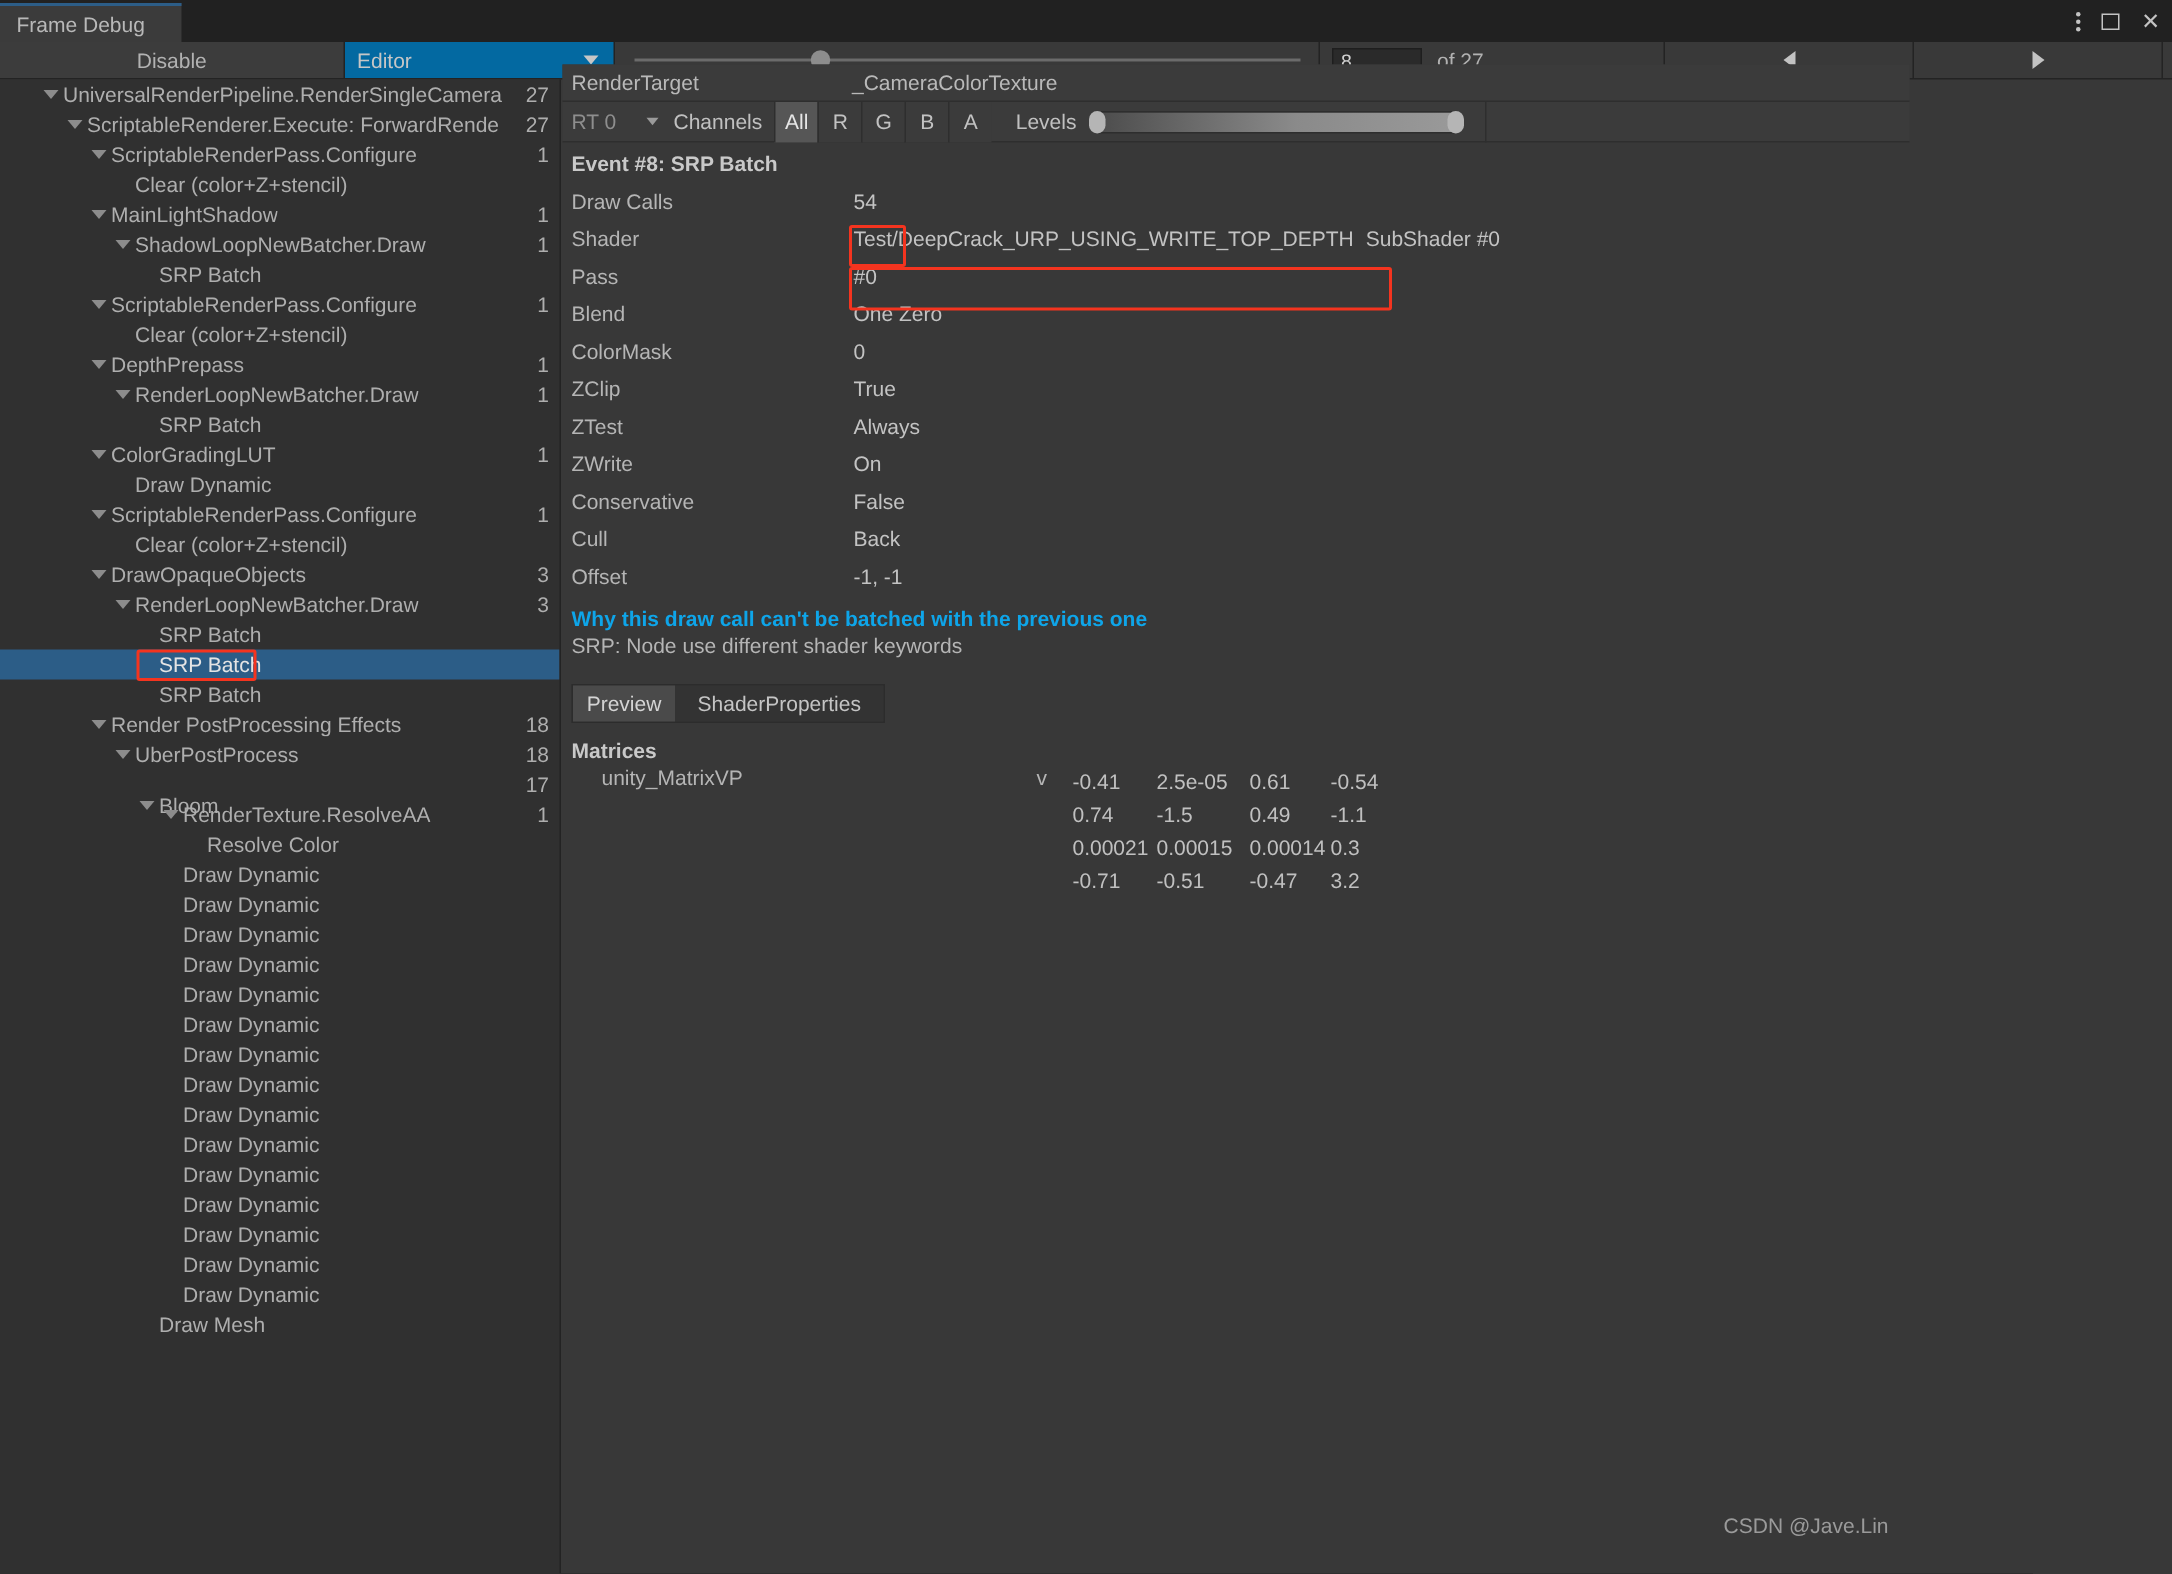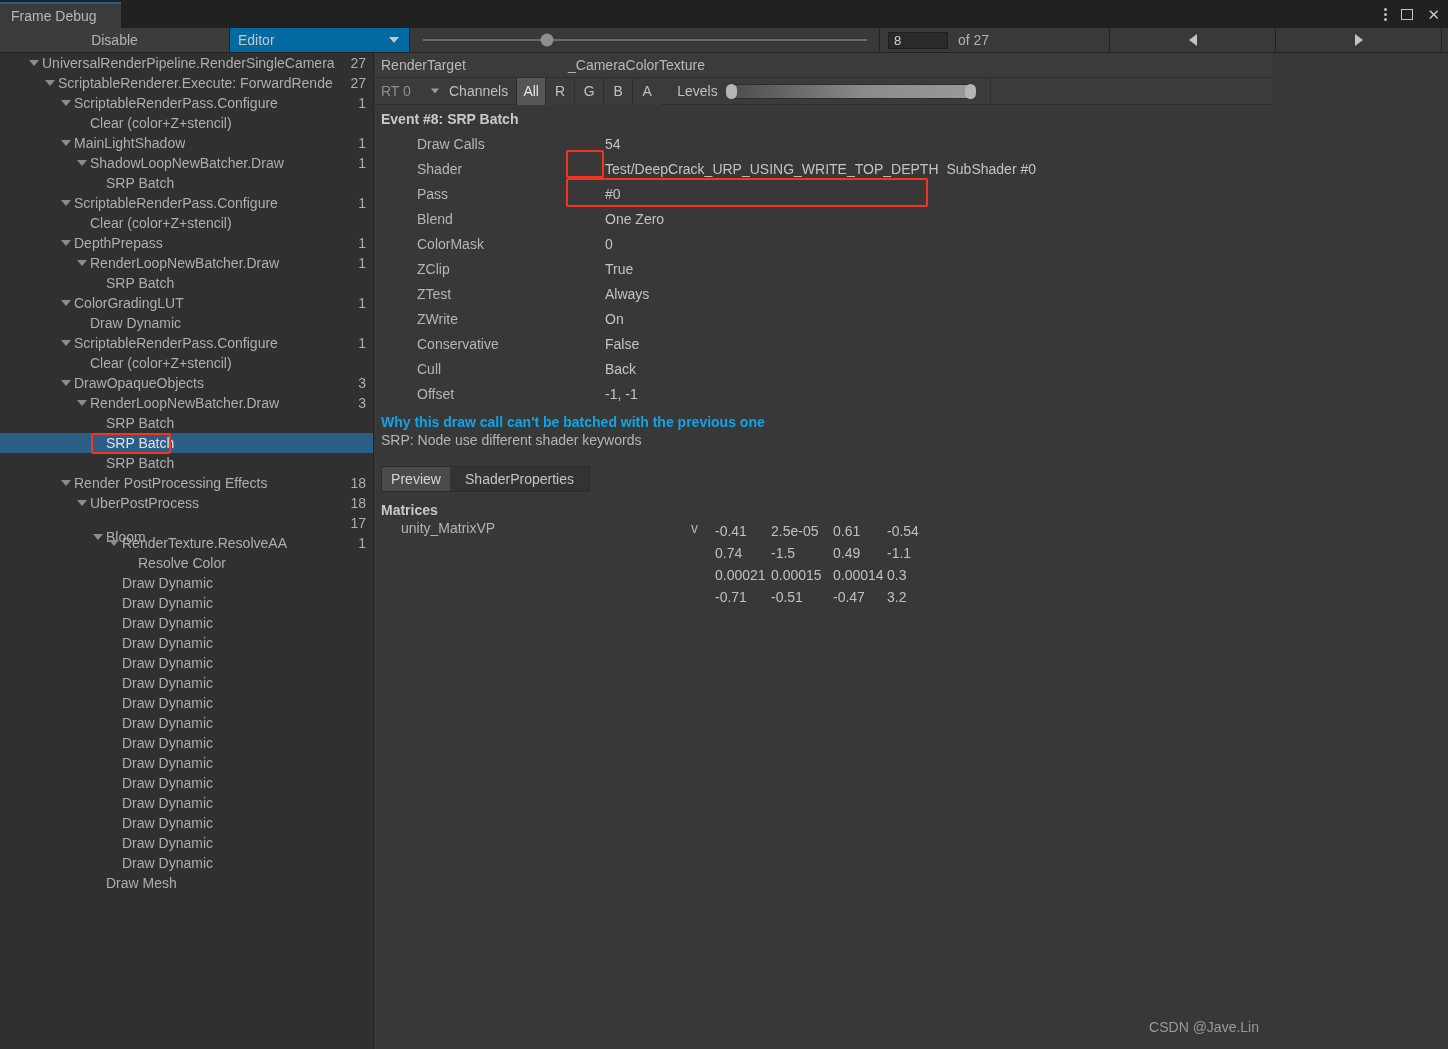--- a/index.html
+++ b/index.html
@@ -106,21 +106,21 @@
     position: absolute; right: 7px; top: 0; height: 20px;
     display: flex; align-items: center; font-size: 14px; color: #aeaeae;
   }
   .annot-box {
     position: absolute; border: 2px solid #f4341f; border-radius: 2px;
     pointer-events: none;
   }
 
   
   .detail {
-    position: absolute; left: 375px; top: 53px; width: 898px; height: 996px;
+    position: absolute; left: 375px; top: 43px; width: 898px; height: 996px;
     background: #383838;
   }
   .rt-header {
     height: 25px; background: #3b3b3b; border-bottom: 1px solid #2e2e2e;
     display: flex; align-items: center; font-size: 14px; color: #b9b9b9;
   }
   .rt-header .lbl { width: 193px; padding-left: 6px; }
   .chan-bar {
     height: 27px; background: #3b3b3b; border-bottom: 1px solid #2e2e2e;
     display: flex; align-items: center; font-size: 14px; color: #b0b0b0;
@@ -157,21 +157,21 @@
     font-size: 14px; color: #c0c0c0;
   }
 
   .ev-title {
     padding: 6px 0 4px 6px; font-size: 14px; font-weight: bold; color: #c9c9c9;
   }
   .prop-row {
     height: 25px; display: flex; align-items: center; font-size: 14px;
     color: #b5b5b5; padding-left: 6px; position: relative;
   }
-  .prop-row .k { width: 188px; margin-left: 36px; }
+  .prop-row .k { width: 188px; }
   .prop-row .v { color: #c3c3c3; }
   .prop-row .v2 { color: #c3c3c3; margin-left: 8px; }
 
   .why-title {
     padding: 8px 0 2px 6px; font-size: 14px; font-weight: bold; color: #0ea5e9;
   }
   .why-body { padding: 0 0 0 6px; font-size: 14px; color: #b5b5b5; }
 
   .tabs2 { display: flex; margin: 18px 0 0 6px; width: 209px; height: 26px;
            border: 1px solid #2c2c2c; background: #333; }

